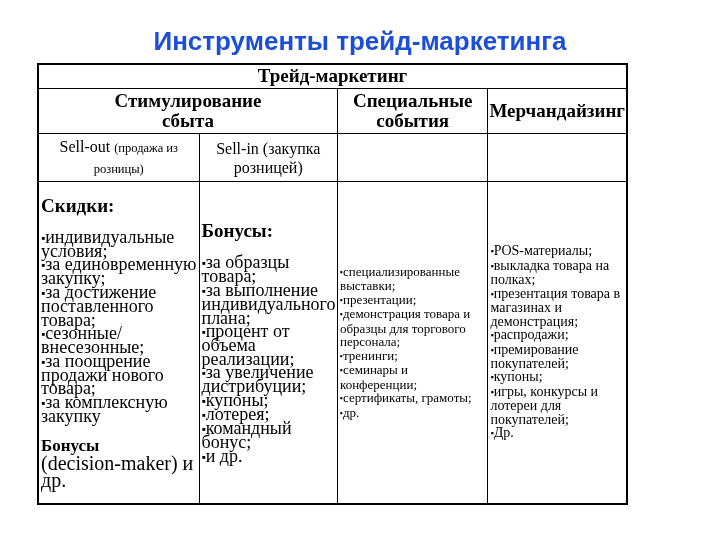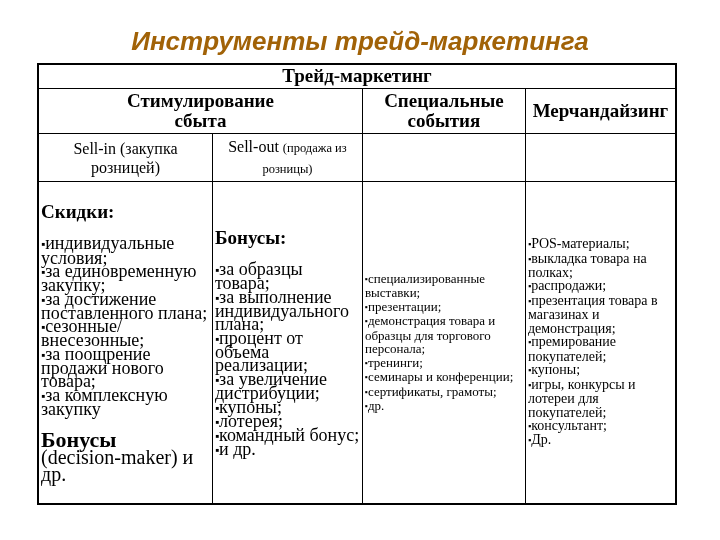--- a/index.html
+++ b/index.html
@@ -16,21 +16,21 @@
     text-align: center;
     font-family: "Liberation Sans", sans-serif;
     font-weight: bold;
     font-size: 26px;
     color: #1f3864;
     letter-spacing: 0px;
   }
   .tm-table {
     position: absolute;
     left: 37px; top: 63px;
-    width: 640px; height: 442px;
+    width: 591px; height: 442px;
     border: 2px solid #000;
     display: grid;
     grid-template-columns: 175fr 151fr 164fr 150fr;
     grid-template-rows: 24px 45px 48px 1fr;
     background: #fff;
   }
   .cell { border-right: 1px solid #000; border-bottom: 1px solid #000; overflow: hidden; }
   .cell.no-r { border-right: none; }
   .cell.no-b { border-bottom: none; }
   .caption-cell {
@@ -64,55 +64,55 @@
     font-size: 18px;
     line-height: 13.5px;
     overflow-wrap: break-word;
   }
   .body-cell.c3 { font-size: 13px; }
   .body-cell.c4 { font-size: 14px; }
   .list-heading { font-weight: bold; font-size: 19px; line-height: 20px; margin-bottom: 15px; }
   .li { margin: 0; }
   .li .bullet { font-size: 0.65em; vertical-align: 0.12em; }
   .cell-footer { margin-top: 13px; }
-  .cell-footer .f-bold { font-weight: bold; font-size: 22px; line-height: 19px; display: block; }
+  .cell-footer .f-bold { font-weight: bold; font-size: 17px; line-height: 19px; display: block; }
   .cell-footer .f-text { font-size: 20px; line-height: 17px; display: block; }
 </style>
 </head>
 <body>
 
-<div class="slide-title" style="color: #a16207; font-style: italic;">Инструменты трейд-маркетинга</div>
+<div class="slide-title" style="color: #1d4ed8;">Инструменты трейд-маркетинга</div>
 
 <div class="tm-table">
 
   <div class="cell no-r caption-cell">Трейд-маркетинг</div>
 
   <div class="cell head-cell span2">Стимулирование
 сбыта</div>
   <div class="cell head-cell">Специальные
 события</div>
   <div class="cell no-r head-cell">Мерчандайзинг</div>
 
-  <div class="cell sub-cell">Sell-in (закупка розницей)</div>
   <div class="cell sub-cell">
     <span class="sub-inner">
       <span class="main">Sell-out</span>
       <span class="note">(продажа из розницы)</span>
     </span>
   </div>
+  <div class="cell sub-cell">Sell-in (закупка розницей)</div>
   <div class="cell sub-cell"></div>
   <div class="cell no-r sub-cell"></div>
 
   <div class="cell no-b body-cell c1">
     <div class="list-heading">Скидки:</div>
     <div>
 
     <div class="li"><span class="bullet">▪</span><span>индивидуальные условия;</span></div>
         <div class="li"><span class="bullet">▪</span><span>за единовременную закупку;</span></div>
-        <div class="li"><span class="bullet">▪</span><span>за достижение поставленного плана;</span></div>
+        <div class="li"><span class="bullet">▪</span><span>за достижение поставленного товара;</span></div>
         <div class="li"><span class="bullet">▪</span><span>сезонные/внесезонные;</span></div>
         <div class="li"><span class="bullet">▪</span><span>за поощрение продажи нового товара;</span></div>
         <div class="li"><span class="bullet">▪</span><span>за комплексную закупку</span></div>
       </div>
     <div class="cell-footer">
       <span class="f-bold">Бонусы</span>
       <span class="f-text">(decision-maker) и др.</span>
     </div>
   </div>
 
@@ -142,23 +142,22 @@
         <div class="li"><span class="bullet">▪</span><span>сертификаты, грамоты;</span></div>
         <div class="li"><span class="bullet">▪</span><span>др.</span></div>
       </div>
   </div>
 
   <div class="cell no-r no-b body-cell c4">
     <div>
 
     <div class="li"><span class="bullet">▪</span><span>POS-материалы;</span></div>
         <div class="li"><span class="bullet">▪</span><span>выкладка товара на полках;</span></div>
+        <div class="li"><span class="bullet">▪</span><span>презентация товара в магазинах и демонстрация;</span></div>
         <div class="li"><span class="bullet">▪</span><span>распродажи;</span></div>
-        <div class="li"><span class="bullet">▪</span><span>презентация товара в магазинах и демонстрация;</span></div>
         <div class="li"><span class="bullet">▪</span><span>премирование покупателей;</span></div>
         <div class="li"><span class="bullet">▪</span><span>купоны;</span></div>
         <div class="li"><span class="bullet">▪</span><span>игры, конкурсы и лотереи для покупателей;</span></div>
-        <div class="li"><span class="bullet">▪</span><span>консультант;</span></div>
         <div class="li"><span class="bullet">▪</span><span>Др.</span></div>
       </div>
   </div>
 
 </div>
 
 </body></html>

